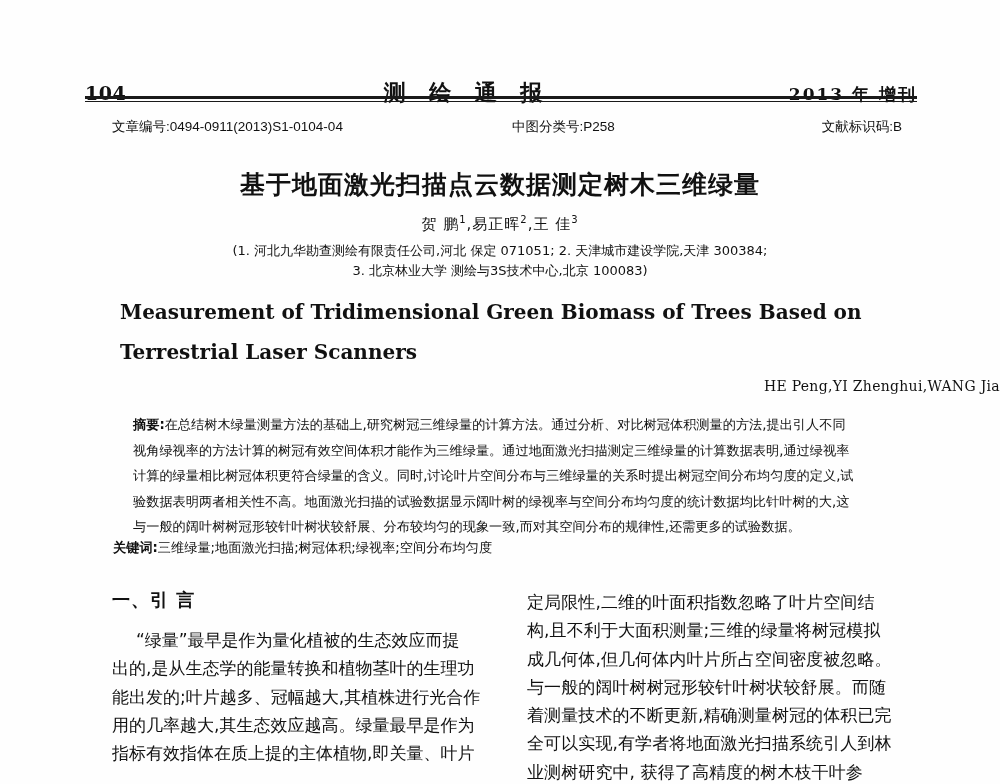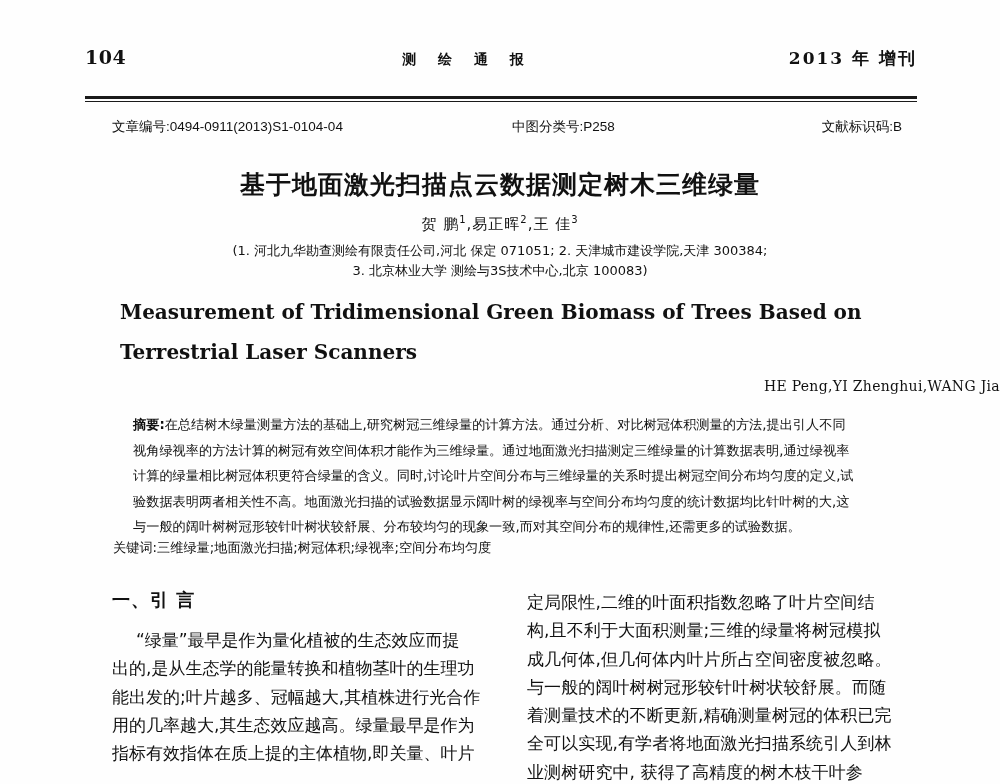--- a/index.html
+++ b/index.html
@@ -21,36 +21,36 @@
     width: 1000px;
     height: 784px;
     background: #fefefe;
     overflow: hidden;
   }
 
   
   .running-head {
     position: absolute;
     left: 85px;
-    top: 46px;
+    top: 78px;
     width: 832px;
     display: flex;
     align-items: baseline;
     justify-content: space-between;
     font-weight: bold;
   }
   .rh-page-number {
     font-size: 19px;
     letter-spacing: 0.5px;
     font-family: "DejaVu Serif", "Liberation Serif", serif;
   }
   .rh-journal {
-    font-size: 14px;
+    font-size: 22px;
     letter-spacing: 9px;
-    font-family: Liberation Sans, sans-serif;
+    font-family: Liberation Serif, serif;
     font-weight: bold;
     margin-left: 20px;
   }
   .rh-issue {
     font-size: 17px;
     letter-spacing: 2px;
     font-family: "DejaVu Serif", "Liberation Serif", serif;
   }
   .rule-double {
     position: absolute;
@@ -151,21 +151,21 @@
   .abstract-line { white-space: nowrap; margin-left: 20px; }
   .abs-label { font-weight: bold; }
   .keywords {
     position: absolute;
     left: 113px;
     top: 539px;
     width: 786px;
     font-size: 13.2px;
     font-family: "DejaVu Sans", "Liberation Sans", sans-serif;
   }
-  .kw-label { font-weight: normal; }
+  .kw-label { font-weight: bold; }
 
   
   .columns {
     position: absolute;
     left: 112px;
     top: 588px;
     width: 790px;
     height: 196px;
     display: flex;
     justify-content: space-between;

